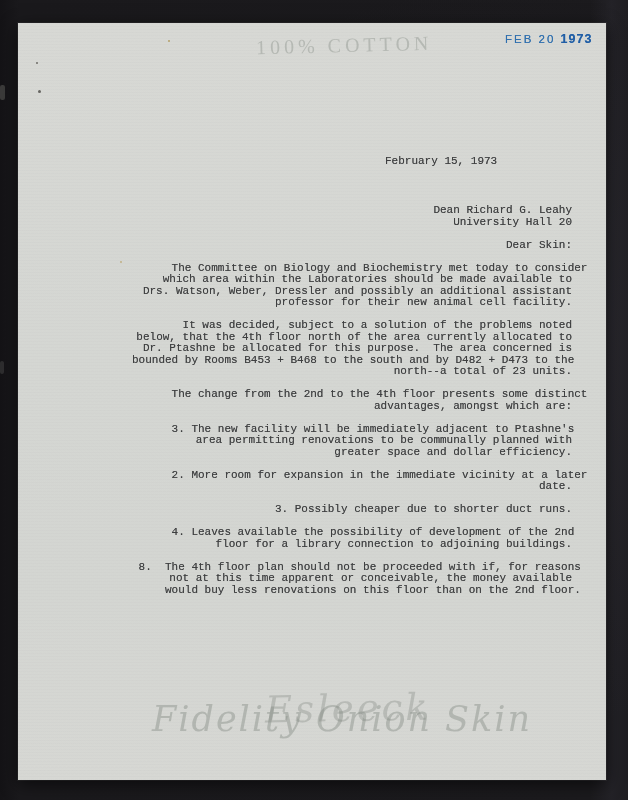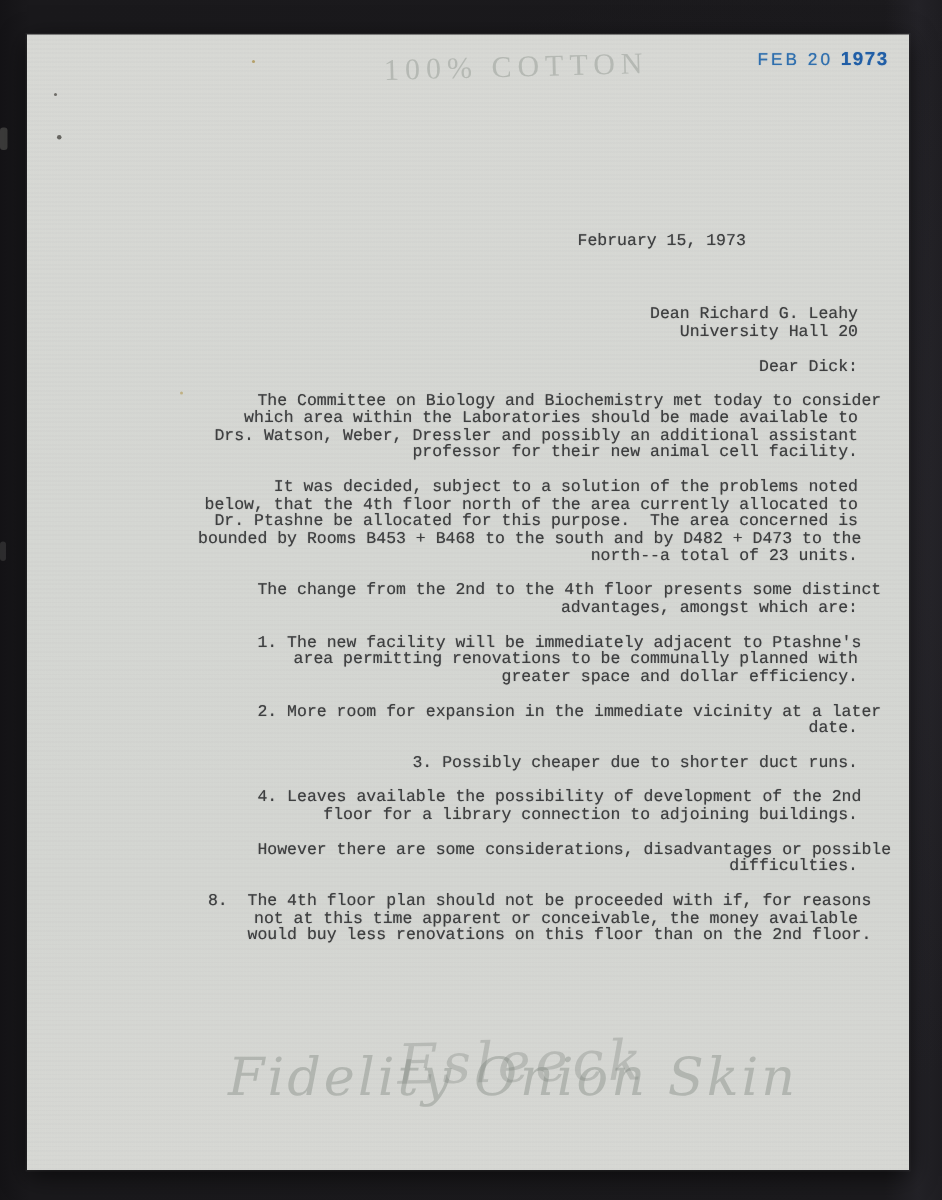--- a/index.html
+++ b/index.html
@@ -55,42 +55,40 @@
   <div class="paper">
     <div class="wm-cotton">100% COTTON</div>
 
     <div class="stamp"><span>FEB 20</span><span>&nbsp;</span><span class="yr">1973</span></div>
 
     <div class="type date-line">February 15, 1973</div>
 
     <div class="letter-col type">
       <pre>Dean Richard G. Leahy
 University Hall 20</pre>
-      <pre>Dear Dick:</pre>
+      <pre>Dear Skin:</pre>
       <pre>      The Committee on Biology and Biochemistry met today to consider
 which area within the Laboratories should be made available to
 Drs. Watson, Weber, Dressler and possibly an additional assistant
 professor for their new animal cell facility.</pre>
       <pre>      It was decided, subject to a solution of the problems noted
 below, that the 4th floor north of the area currently allocated to
 Dr. Ptashne be allocated for this purpose.  The area concerned is
 bounded by Rooms B453 + B468 to the south and by D482 + D473 to the
 north--a total of 23 units.</pre>
       <pre>      The change from the 2nd to the 4th floor presents some distinct
 advantages, amongst which are:</pre>
-      <pre>      1. The new facility will be immediately adjacent to Ptashne's
+      <pre>      3. The new facility will be immediately adjacent to Ptashne's
          area permitting renovations to be communally planned with
          greater space and dollar efficiency.</pre>
       <pre>      2. More room for expansion in the immediate vicinity at a later
          date.</pre>
       <pre>      3. Possibly cheaper due to shorter duct runs.</pre>
       <pre>      4. Leaves available the possibility of development of the 2nd
          floor for a library connection to adjoining buildings.</pre>
-      <pre>      However there are some considerations, disadvantages or possible
-difficulties.</pre>
       <pre> 8.  The 4th floor plan should not be proceeded with if, for reasons
      not at this time apparent or conceivable, the money available
      would buy less renovations on this floor than on the 2nd floor.</pre>
     </div>
 
     <div class="wm-esleeck">Esleeck</div>
     <div class="wm-fidelity">Fidelity Onion Skin</div>
 
     <div class="speck s1"></div>
     <div class="speck s2"></div>

